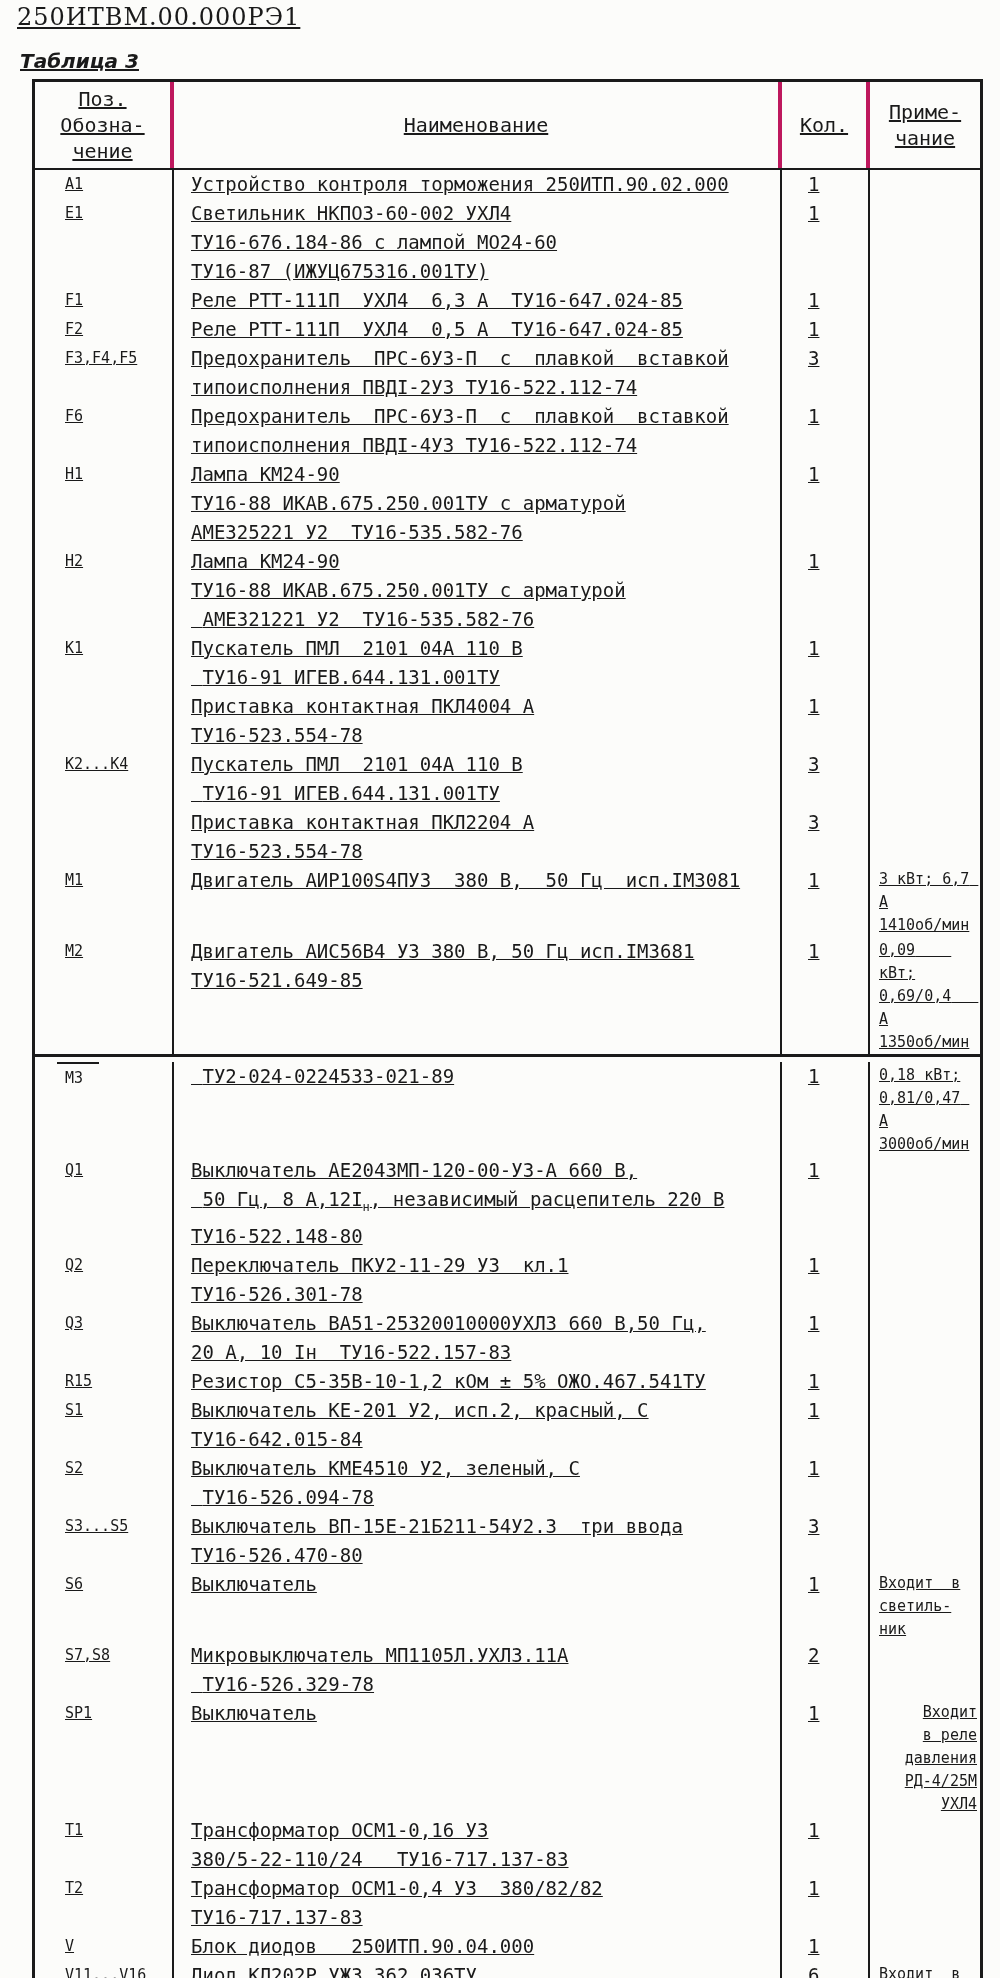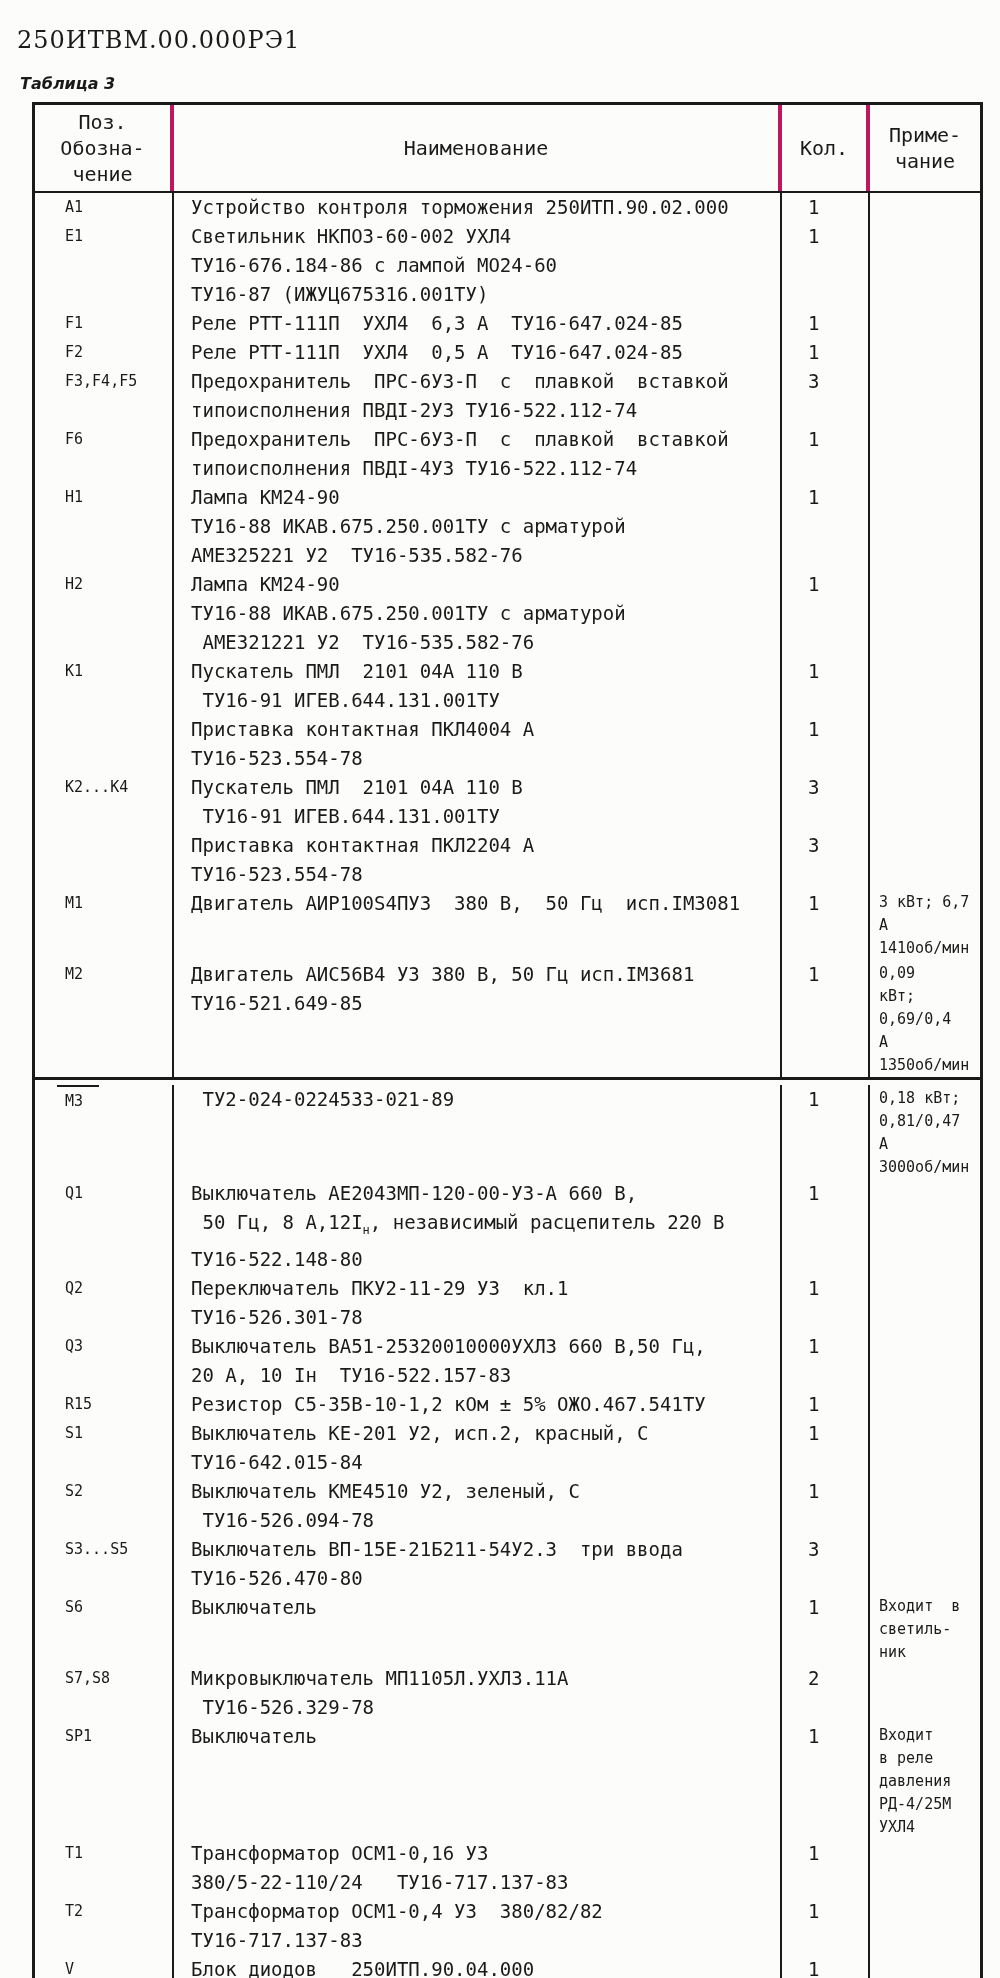--- a/index.html
+++ b/index.html
@@ -3,34 +3,35 @@
 <meta charset="utf-8">
 <style>
   html,body{margin:0;padding:0;background:#e8e8e6;}
   .page{
     width:1000px;height:1978px;
     background:#fcfcfa;
     color:#1a1a1a;
     font-family:"DejaVu Sans Mono", monospace;
     position:relative;
     box-sizing:border-box;
-    padding:25px 0 0 17px;
+    padding:2px 0 0 17px;
     overflow:hidden;
+    text-decoration:underline;
   }
   .doc-code{
     font-family:"DejaVu Serif", serif;
     font-size:24px;
     letter-spacing:1px;
     line-height:30px;
   }
   .table-caption{
     font-family:"DejaVu Sans", sans-serif;
     font-style:italic;
     font-weight:bold;
-    font-size:16px;
+    font-size:20px;
     margin:17px 0 6px 3px;
     line-height:24px;
   }
   .ptable{
     margin-left:15px;
     width:945px;
     border:3px solid #1a1a1a;
     box-sizing:content-box;
   }
   .thead{
@@ -63,21 +64,21 @@
   .page-break{
     border-top:3px solid #1a1a1a;
     height:5px;
   }
   .pos-overline{
     display:inline-block;
     border-top:2.5px solid #1a1a1a;
     margin-left:-8px;
     padding:0 16px 0 8px;
   }
-  .note-center{text-align:left;}
+  .note-center{text-align:right;}
 </style>
 </head>
 <body>
 
 <div class="page">
 
   <div class="doc-code">250ИТВМ.00.000РЭ1</div>
 
   <div class="table-caption">Таблица 3</div>
 

